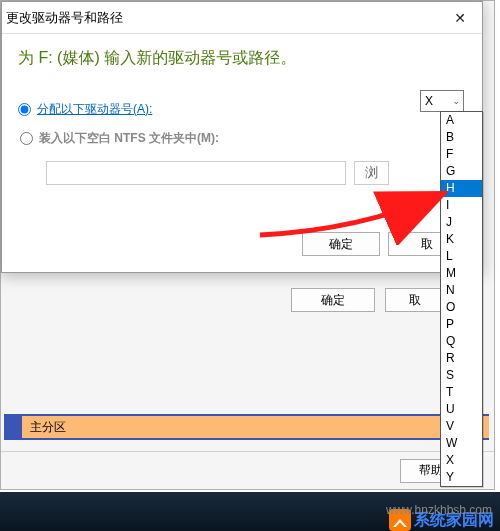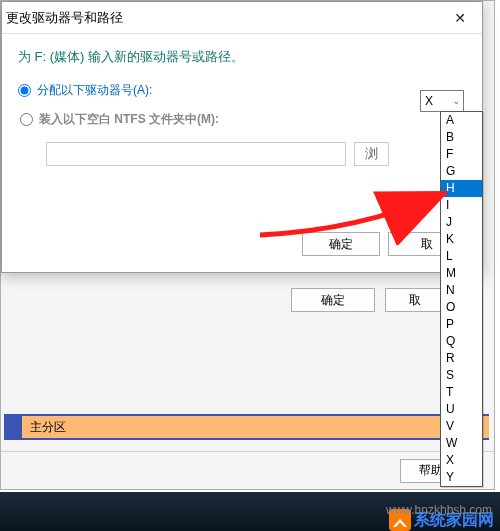--- a/index.html
+++ b/index.html
@@ -50,40 +50,41 @@
       align-items: center;
       justify-content: center;
       font-size: 14px;
       cursor: pointer;
       color: #222;
     }
     .dialog-body {
       padding: 14px 16px 14px 16px;
     }
     .instruction {
-      color: #0f766e;
-      margin-bottom: 16px;
-      font-size: 13px;
+      color: #4d7c0f;
+      margin-bottom: 32px;
+      font-size: 16px;
     }
     .radio-row {
       display: flex;
       align-items: center;
       margin-bottom: 10px;
     }
     .radio-row input[type="radio"] {
       margin-right: 6px;
       width: 13px;
       height: 13px;
     }
     .radio-row label {
       font-size: 12px;
       cursor: pointer;
     }
     .radio-row.selected label {
       color: #0067c0;
+      text-decoration: underline;
     }
     .radio-row.disabled label {
       color: #888;
       font-weight: bold;
     }
     .drive-select {
       position: absolute;
       right: 18px;
       top: 88px;
       width: 44px;

